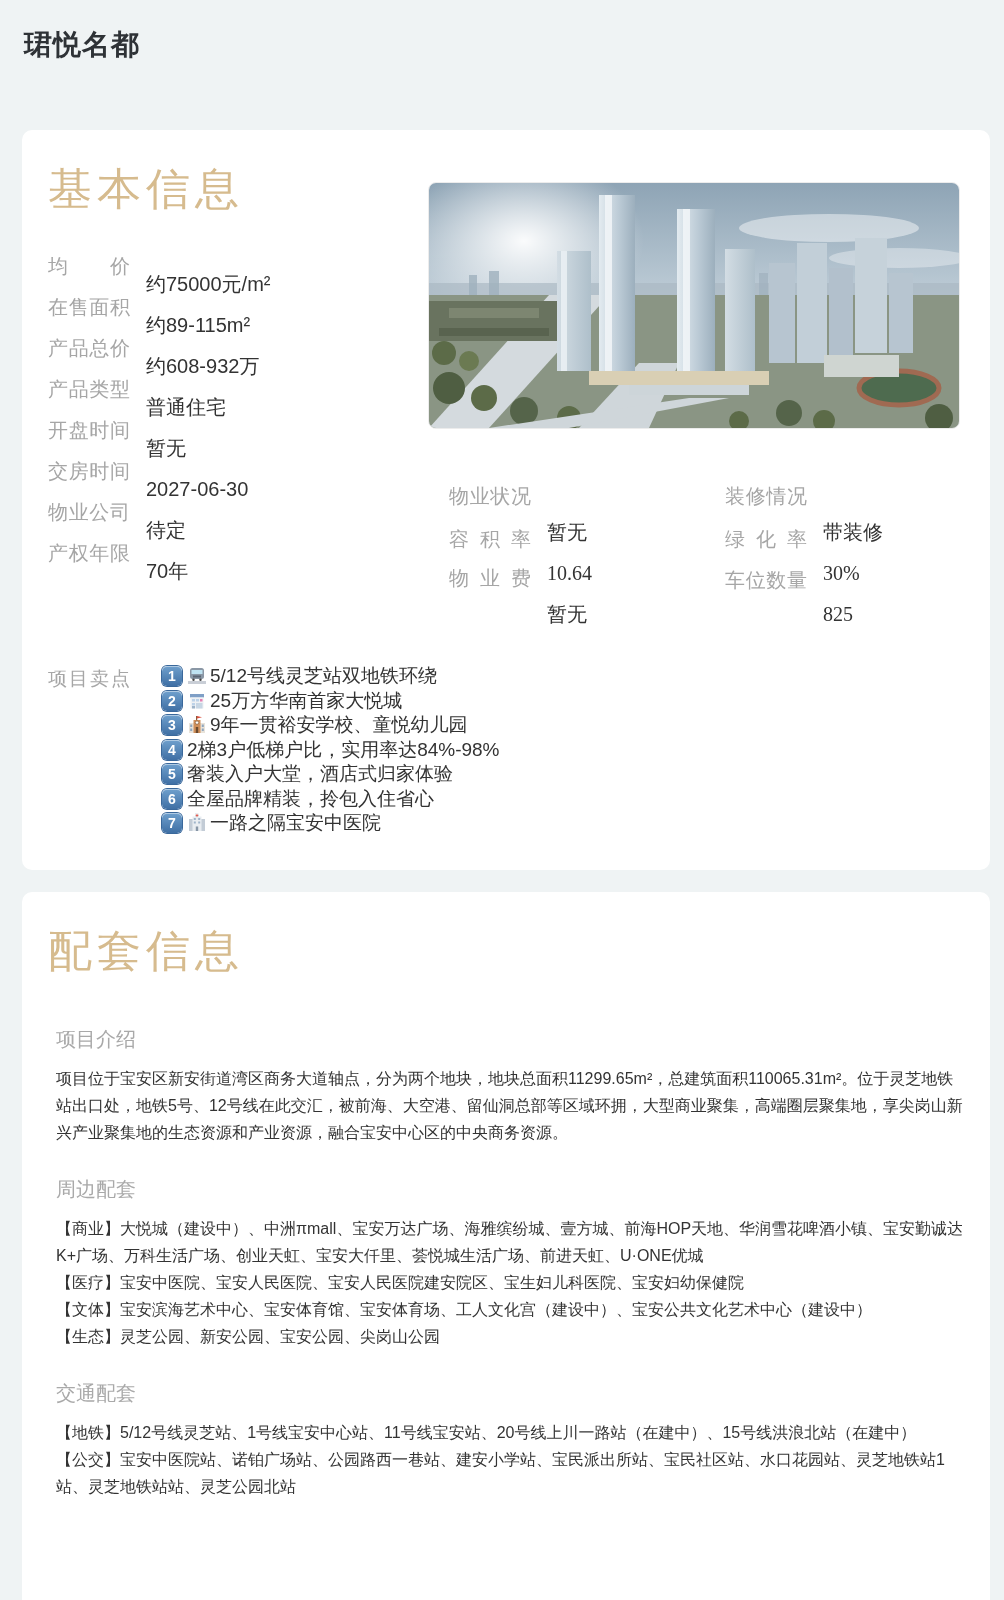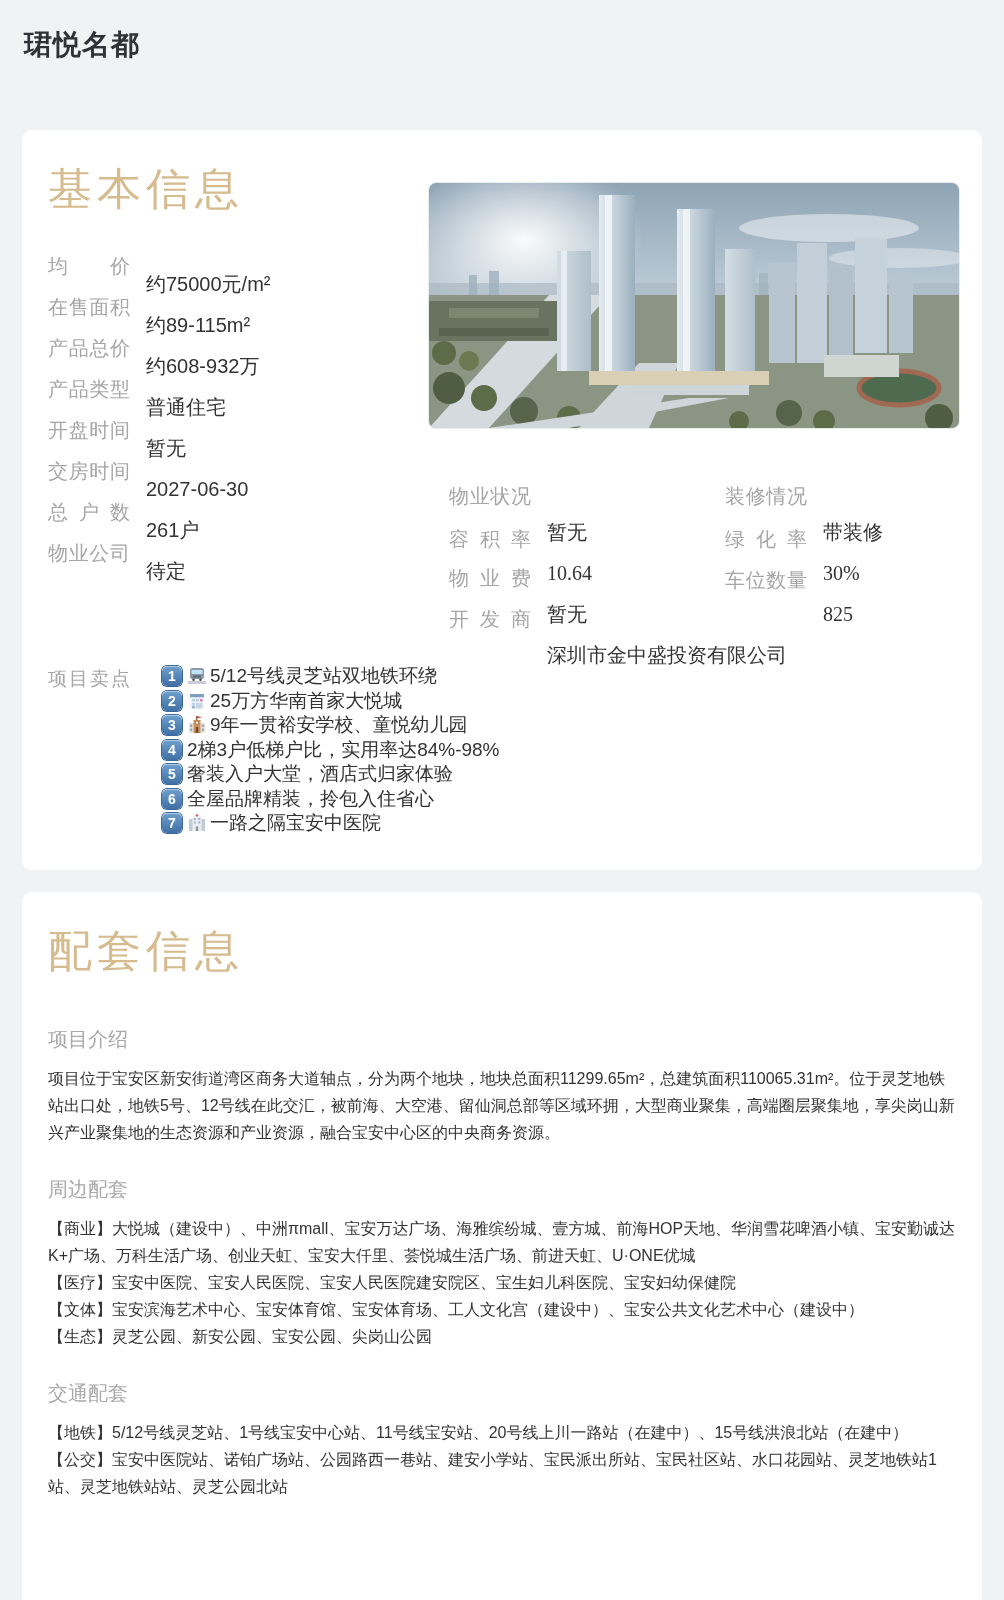--- a/index.html
+++ b/index.html
@@ -9,21 +9,21 @@
     font-family:"Liberation Sans","DejaVu Sans",sans-serif;
     color:#333;
     overflow:hidden;
   }
   .page-title{
     position:absolute;left:24px;top:26px;
     font-size:28px;font-weight:bold;color:#2e3236;letter-spacing:1px;
   }
   .card{
     position:absolute;left:22px;width:960px;
-    background:#fff;border-radius:10px;
+    background:#fff;border-radius:10px;padding-left:8px;
   }
   #card-basic{top:130px;height:740px;}
   #card-facility{top:892px;height:762px;}
   .section-title{
     position:absolute;left:26px;top:30px;
     font-size:44px;font-weight:500;color:#d6bb8e;letter-spacing:5px;
     margin:0;
   }
   
   #left-fields{position:absolute;left:26px;top:116px;width:380px;}
@@ -156,26 +156,26 @@
       </div>
       <div class="frow">
         <span class="flabel">开盘时间</span>
         <span class="fvalue">暂无</span>
       </div>
       <div class="frow">
         <span class="flabel">交房时间</span>
         <span class="fvalue">2027-06-30</span>
       </div>
       <div class="frow">
-        <span class="flabel">总户数</span>
-        <span class="fvalue">261户</span>
-      </div>
-      <div class="frow">
         <span class="flabel">物业公司</span>
         <span class="fvalue">待定</span>
+      </div>
+      <div class="frow">
+        <span class="flabel">产权年限</span>
+        <span class="fvalue">70年</span>
       </div>
     </div>
   <div id="right-fields">
       <div class="frow">
         <div class="rfield">
           <span class="flabel">物业状况</span>
           <span class="fvalue">暂无</span>
         </div>
         <div class="rfield wide">
           <span class="flabel">装修情况</span>
@@ -193,26 +193,20 @@
         </div>
       </div>
       <div class="frow">
         <div class="rfield">
           <span class="flabel">物业费</span>
           <span class="fvalue">暂无</span>
         </div>
         <div class="rfield wide">
           <span class="flabel">车位数量</span>
           <span class="fvalue">825</span>
-        </div>
-      </div>
-      <div class="frow">
-        <div class="rfield wide">
-          <span class="flabel">开发商</span>
-          <span class="fvalue">深圳市金中盛投资有限公司</span>
         </div>
       </div>
     </div>
 
   <div id="sp-block">
     <div class="flabel">项目卖点</div>
     <div id="sp-list">
         <div class="sp-item">
           <span class="badge">1</span>
           <span class="sp-icon">

